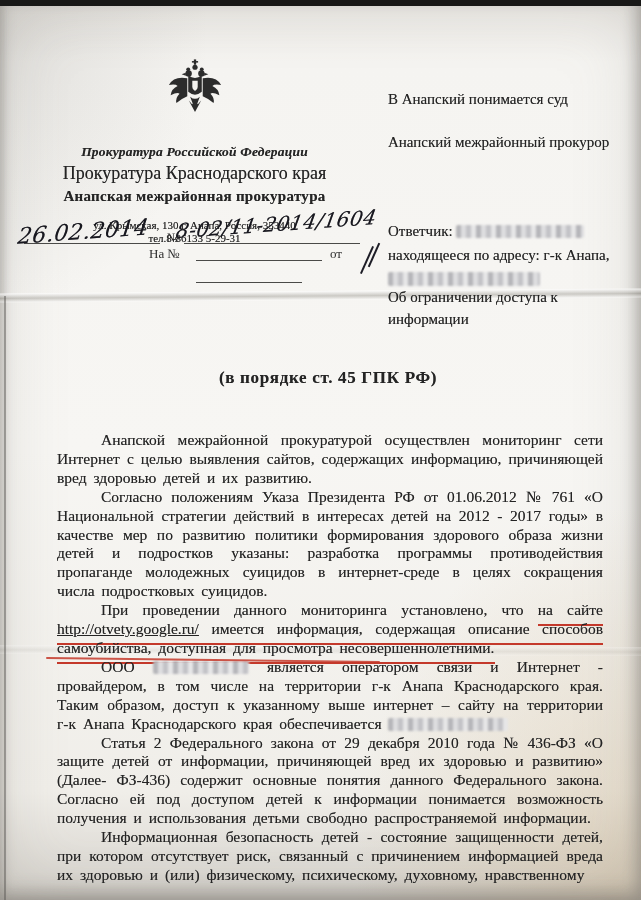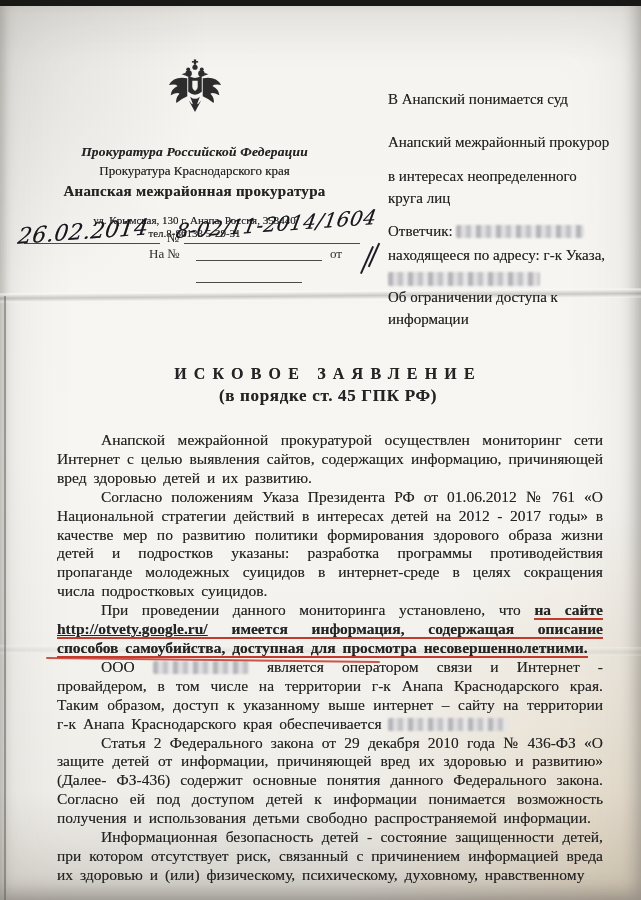--- a/index.html
+++ b/index.html
@@ -23,21 +23,21 @@
   .crease { position:absolute; left:0; right:0; height:9px; }
   .crease.c1 { top:291px; transform:rotate(-.45deg);
     background:linear-gradient(180deg, rgba(255,255,255,.75), rgba(138,135,127,.40) 55%, rgba(255,255,255,.45)); }
   .crease.c2 { top:646px; opacity:.5; transform:rotate(.2deg);
     background:linear-gradient(180deg, rgba(255,255,255,.5), rgba(150,147,140,.28) 55%, rgba(255,255,255,.35)); }
 
   
   .letterhead { position:absolute; left:22px; top:58px; width:345px; text-align:center; }
   .emblem { height:60px; margin-bottom:26px; }
   .lh-fed { font-size:13.5px; font-weight:bold; font-style:italic; letter-spacing:.2px; }
-  .lh-reg { font-size:13px; margin-top:3px; }
+  .lh-reg { font-size:18px; margin-top:3px; }
   .lh-loc { font-size:15px; font-weight:bold; margin-top:4px; letter-spacing:.3px; }
   .lh-addr { font-size:11px; margin-top:14px; }
   .lh-tel  { font-size:11px; margin-top:1px; }
 
   
   .pr { position:absolute; font-size:13px; color:#2b2b2b; }
   .uline { position:absolute; height:1px; background:#4a4a48; }
   .hand { position:absolute; font-family:"DejaVu Serif", serif; font-style:italic; color:#17171f; white-space:nowrap; }
   .hand-date { left:18px; top:219px; font-size:22px; transform:rotate(-4deg) skewX(-12deg); letter-spacing:.5px; }
   .hand-num  { left:176px; top:212px; font-size:20px; transform:rotate(-4deg) skewX(-14deg); letter-spacing:.5px; }
@@ -60,21 +60,21 @@
 
   
   .title-wrap { position:absolute; left:60px; right:45px; top:365px; text-align:center; }
   .title-main { font-size:16px; font-weight:bold; letter-spacing:.45em; }
   .title-sub  { font-size:17px; font-weight:bold; margin-top:3px; letter-spacing:.04em; }
 
   
   .body-text { position:absolute; left:57px; top:431px; width:546px;
     font-size:15.5px; line-height:18.9px; text-align:justify; word-spacing:3px; }
   .body-text p { margin:0; text-indent:44px; }
-  .rul { border-bottom:2px solid #c4392b; padding-bottom:0px;font-weight:bold; }
+  .rul { border-bottom:2px solid #c4392b; padding-bottom:6px; }
   .url { text-decoration:underline; }
   .extra-red { position:absolute; left:46px; top:659px; width:334px; height:2px;
     background:#c4392b; opacity:.85; transform:rotate(.7deg); border-radius:2px; }
 </style>
 </head>
 <body>
 
 <div id="stage">
 
   <div class="top-edge"></div>
@@ -116,38 +116,33 @@
   <span class="pr" style="left:167px; top:230px;">№</span>
   <div class="uline" style="left:184px; top:243px; width:176px;"></div>
   <div class="hand hand-num t">8-02/11-2014/1604</div>
   <span class="pr" style="left:149px; top:246px;">На №</span>
   <div class="uline" style="left:196px; top:260px; width:126px;"></div>
   <span class="pr" style="left:330px; top:246px;">от</span>
   <div class="uline" style="left:196px; top:282px; width:106px;"></div>
 
   <div class="rc t" style="top:88px;">В Анапский понимается суд</div>
   <div class="rc t" style="top:131px;">Анапский межрайонный прокурор</div>
-  <div class="rc t" style="top:165px;">
-    <div>в интересах  неопределенного</div>
-    <div>круга лиц</div>
-  </div>
   <div class="pen-slash"></div>
   <div class="pen-slash s2"></div>
   <div class="rc t" style="top:219px; line-height:24px;">
     <div><span>Ответчик:</span> <span class="redact rd-name"></span></div>
-    <div>находящееся по адресу: г-к Указа,</div>
+    <div>находящееся по адресу: г-к Анапа,</div>
     <div><span class="redact rd-addr"></span></div>
   </div>
   <div class="rc t" style="top:286px;">
     <div>Об ограничении доступа к</div>
     <div>информации</div>
   </div>
 
   <div class="title-wrap">
-    <div class="title-main t">ИСКОВОЕ ЗАЯВЛЕНИЕ</div>
     <div class="title-sub t">(в порядке ст. 45 ГПК РФ)</div>
   </div>
 
   <div class="body-text t">
     <p>Анапской межрайонной прокуратурой осуществлен мониторинг сети Интернет с целью выявления сайтов, содержащих информацию, причиняющей вред здоровью детей и их развитию.</p>
     <p>Согласно положениям Указа Президента РФ от 01.06.2012 № 761 «О Национальной стратегии действий в интересах детей на 2012 - 2017 годы» в качестве мер по развитию политики формирования здорового образа жизни детей и подростков указаны: разработка программы противодействия пропаганде молодежных суицидов в интернет-среде в целях сокращения числа подростковых суицидов.</p>
     <p><span>При проведении данного мониторинга установлено, что </span><span class="rul">на сайте </span><span class="rul url">http://otvety.google.ru/</span><span class="rul"> имеется информация, содержащая описание способов самоубийства, доступная для просмотра несовершеннолетними.</span></p>
     <p><span>ООО </span><span class="redact rd-ooo"></span><span> является оператором связи и Интернет - провайдером, в том числе на территории г-к Анапа Краснодарского края. Таким образом, доступ к указанному выше интернет – сайту на территории г-к Анапа Краснодарского края обеспечивается </span><span class="redact rd-prov"></span></p>
     <p>Статья 2 Федерального закона от 29 декабря 2010 года № 436-ФЗ «О защите детей от информации, причиняющей вред их здоровью и развитию» (Далее- ФЗ-436) содержит основные понятия данного Федерального закона. Согласно ей под доступом детей к информации понимается возможность получения и использования детьми свободно распространяемой информации.</p>
     <p>Информационная безопасность детей - состояние защищенности детей, при котором отсутствует риск, связанный с причинением информацией вреда их здоровью и (или) физическому, психическому, духовному, нравственному</p>

